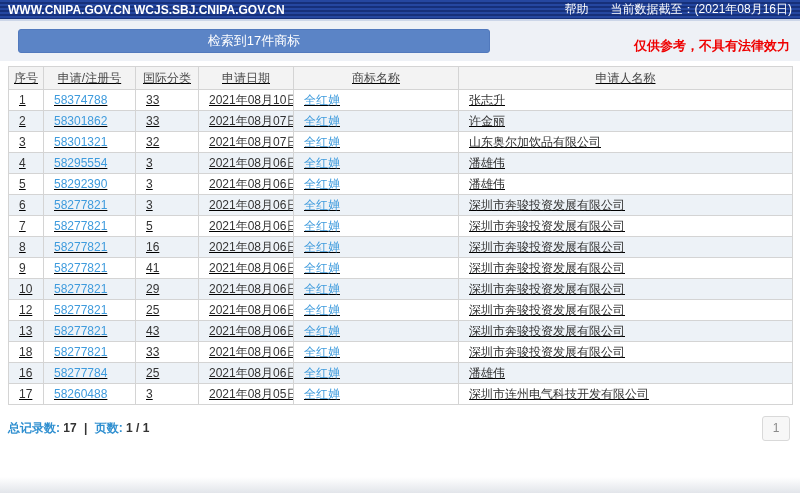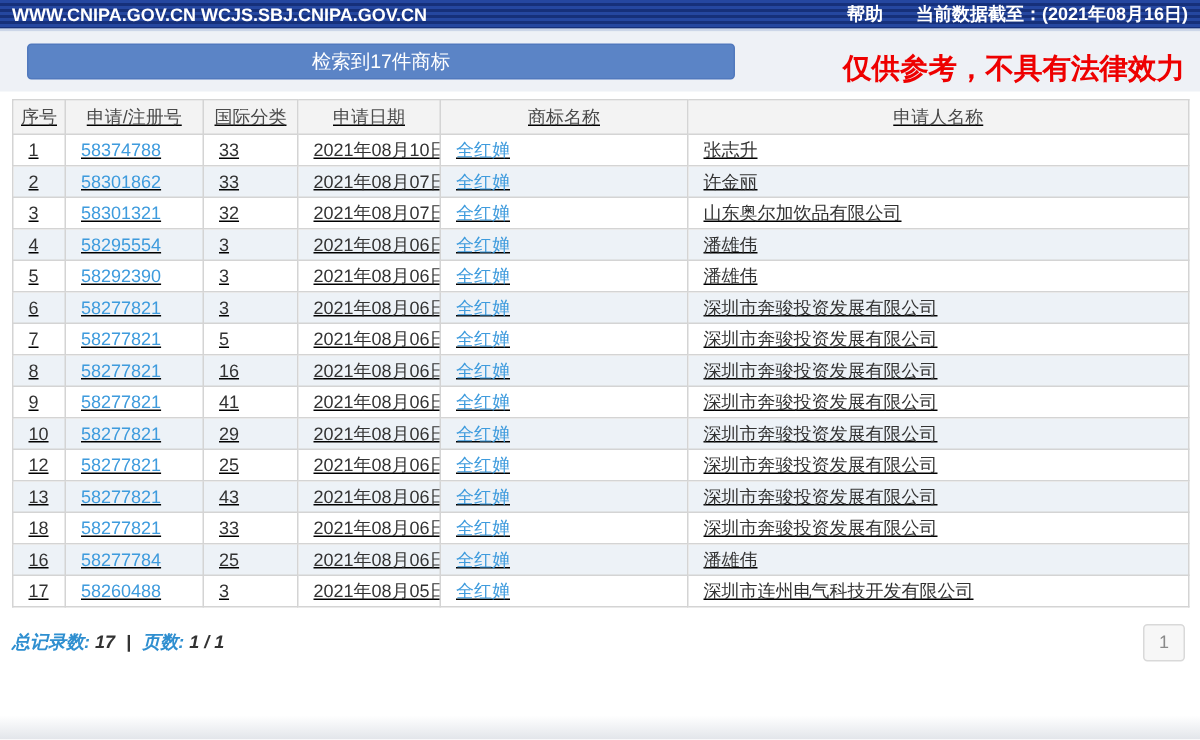--- a/index.html
+++ b/index.html
@@ -21,21 +21,21 @@
     background-color: #1c3b94;
     display: flex;
     align-items: center;
     justify-content: space-between;
     padding: 0 8px 0 8px;
     color: #ffffff;
     font-size: 12px;
     font-weight: bold;
     gap: 15px;
   }
-  .topbar-right { display: flex; align-items: center; gap: 22px; font-weight: bold; }
+  .topbar-right { display: flex; align-items: center; gap: 22px; font-weight: normal; }
   .topbar-help { cursor: pointer; }
   .topbar-sep-line { height: 2px; background: #ccd6e8; }
 
   
   .toolbar {
     height: 40px;
     background: #eef1f6;
     display: flex;
     align-items: center;
     justify-content: space-between;
@@ -48,21 +48,21 @@
     border: 1px solid #5179bd;
     border-radius: 3px;
     color: #ffffff;
     font-size: 13px;
     text-align: center;
     line-height: 22px;
     cursor: pointer;
   }
   .disclaimer {
     color: #ee0000;
-    font-size: 19px;
+    font-size: 13px;
     font-weight: bold;
     margin-top: 10px;
   }
 
   
   .table-wrap { margin: 5px 8px 0 8px; text-decoration: underline; }
   table.results {
     width: 784px;
     border-collapse: collapse;
     table-layout: fixed;
@@ -97,21 +97,21 @@
   td.cell-seq { padding-left: 8px; }
   a.blue-link { color: #3e9bdd; text-decoration: none; cursor: pointer; }
 
   
   .footer {
     margin: 11px 10px 0 8px;
     display: flex;
     align-items: center;
     justify-content: space-between;
   }
-  .record-status { font-size: 12px; font-style: italic; }
+  .record-status { font-size: 12px; }
   .record-status .lbl { color: #2f8fd0; font-weight: bold; }
   .record-status .val { color: #333; font-weight: bold; }
   .record-status .pipe { color: #333; font-weight: bold; padding: 0 4px; }
   .page-button {
     width: 28px;
     height: 25px;
     background: #f7f7f7;
     border: 1px solid #d9d9d9;
     border-radius: 3px;
     color: #8a8a8a;

